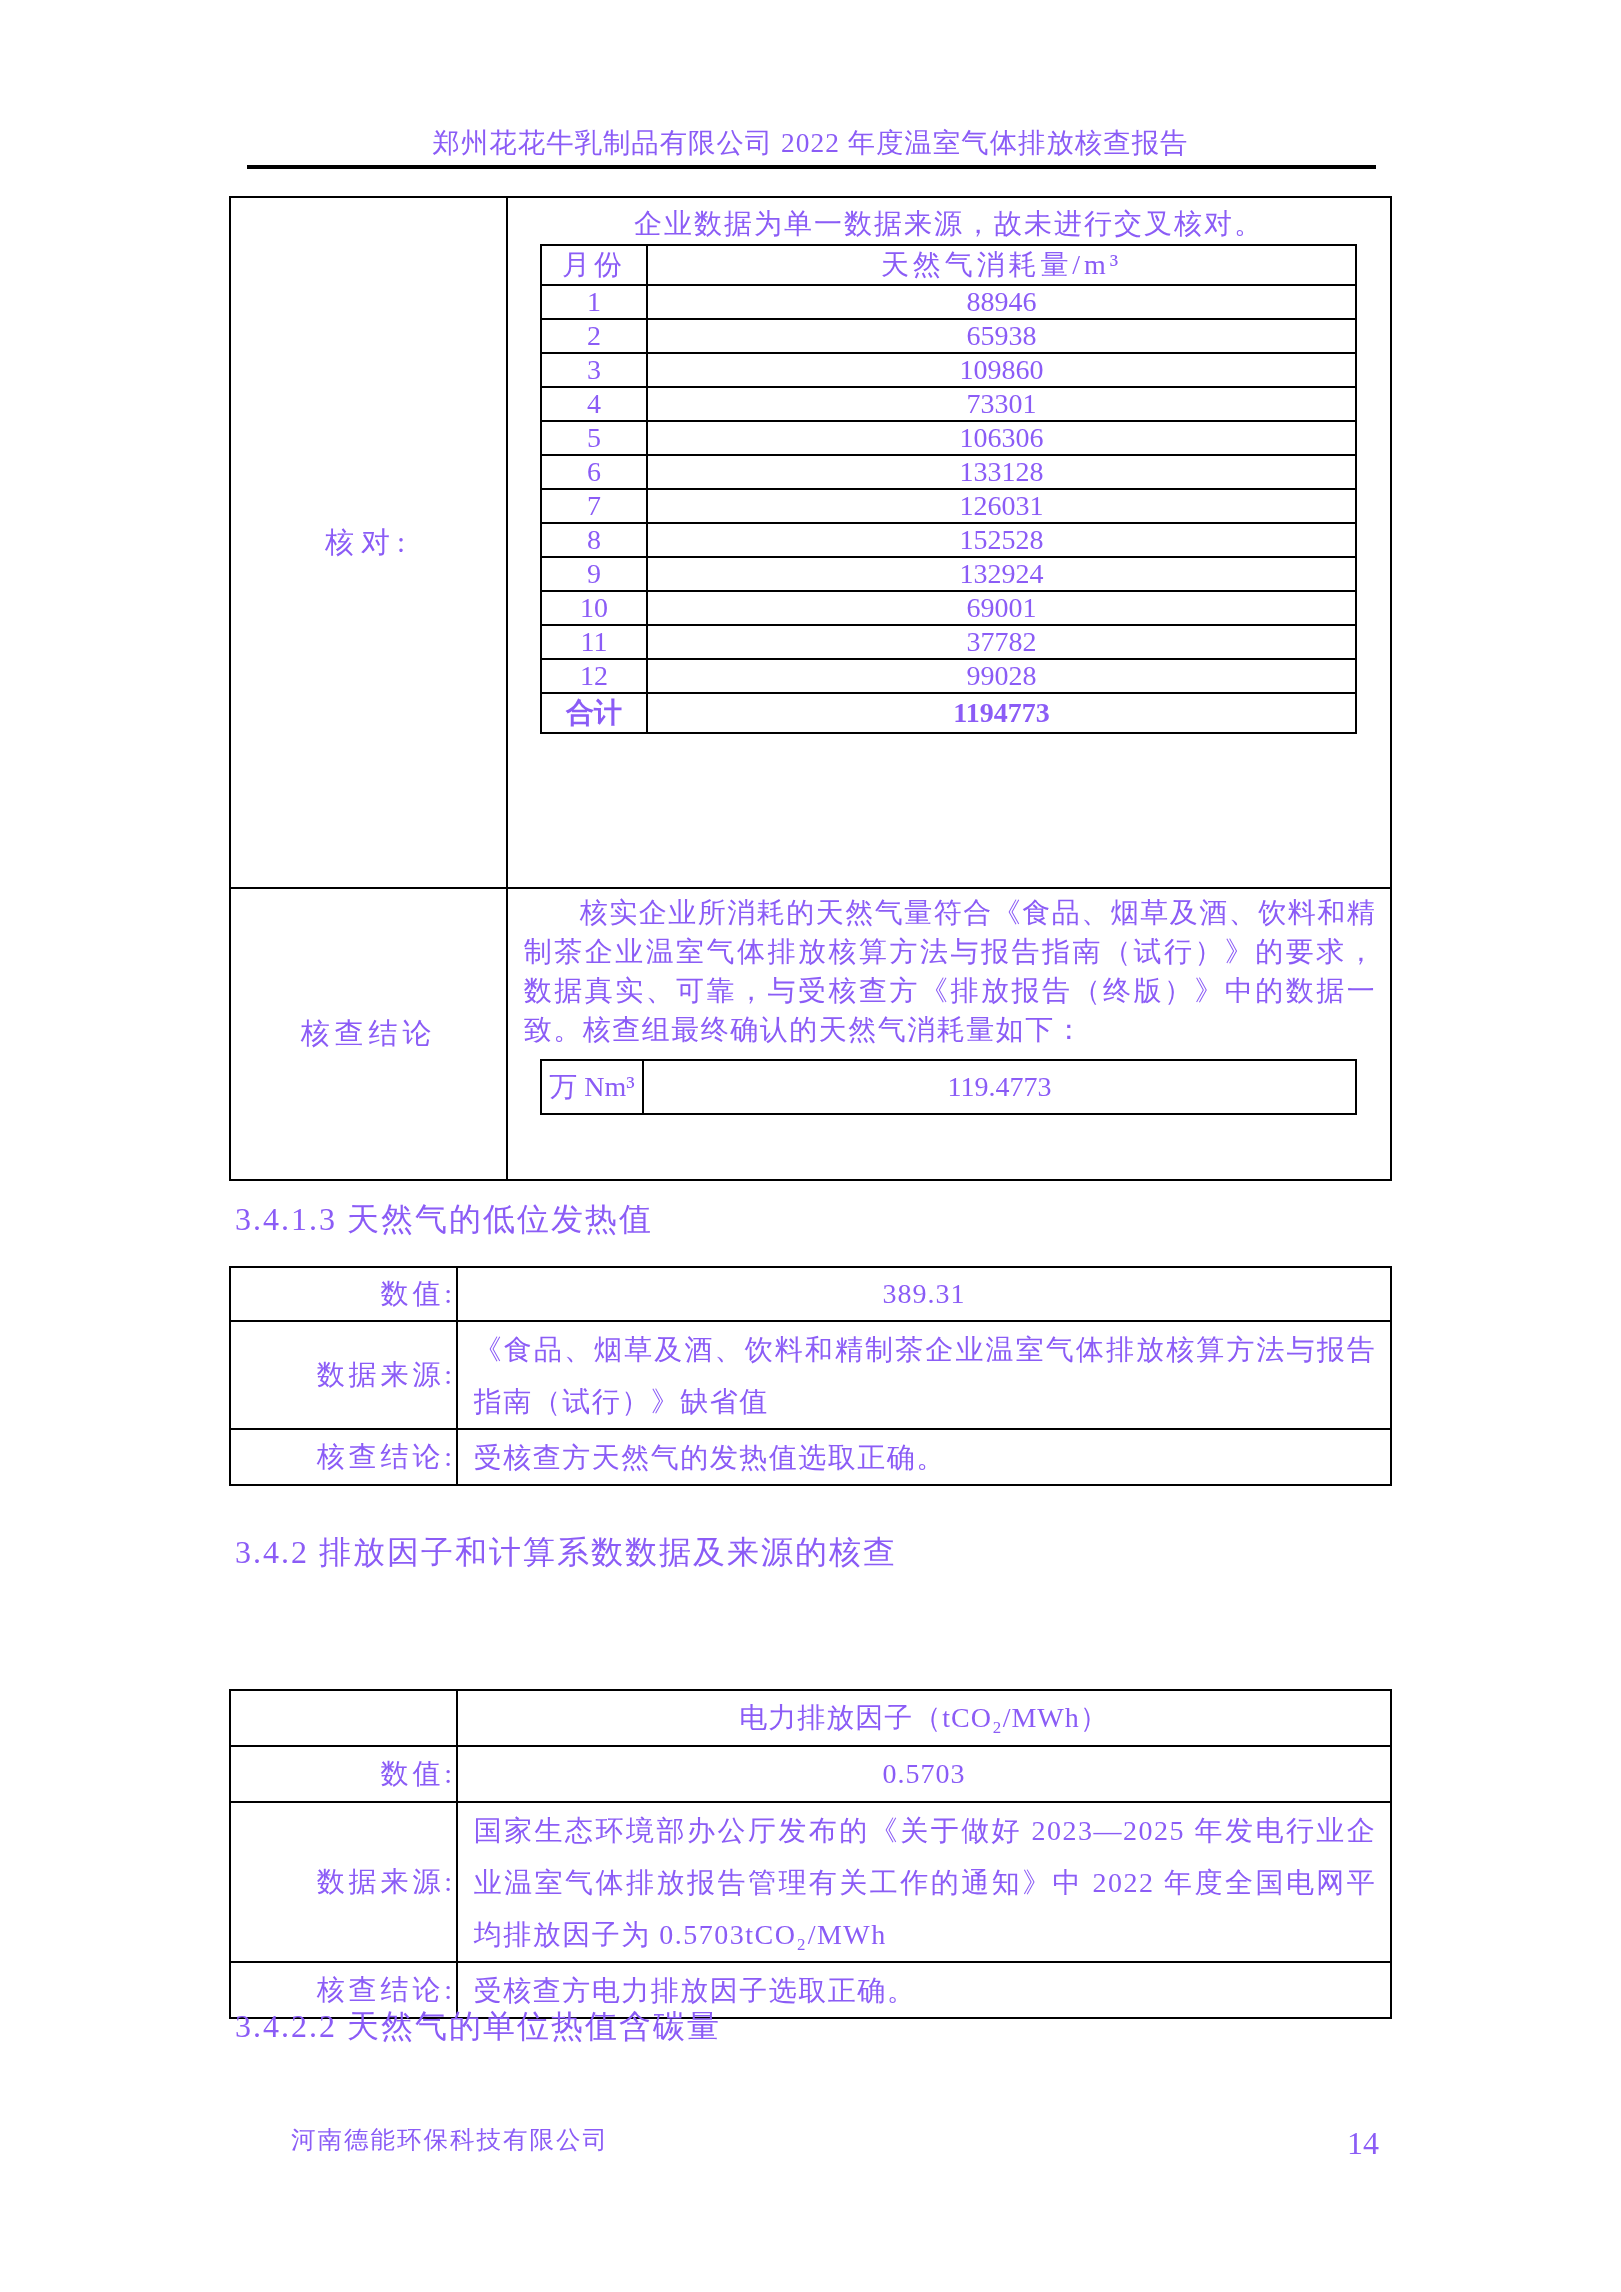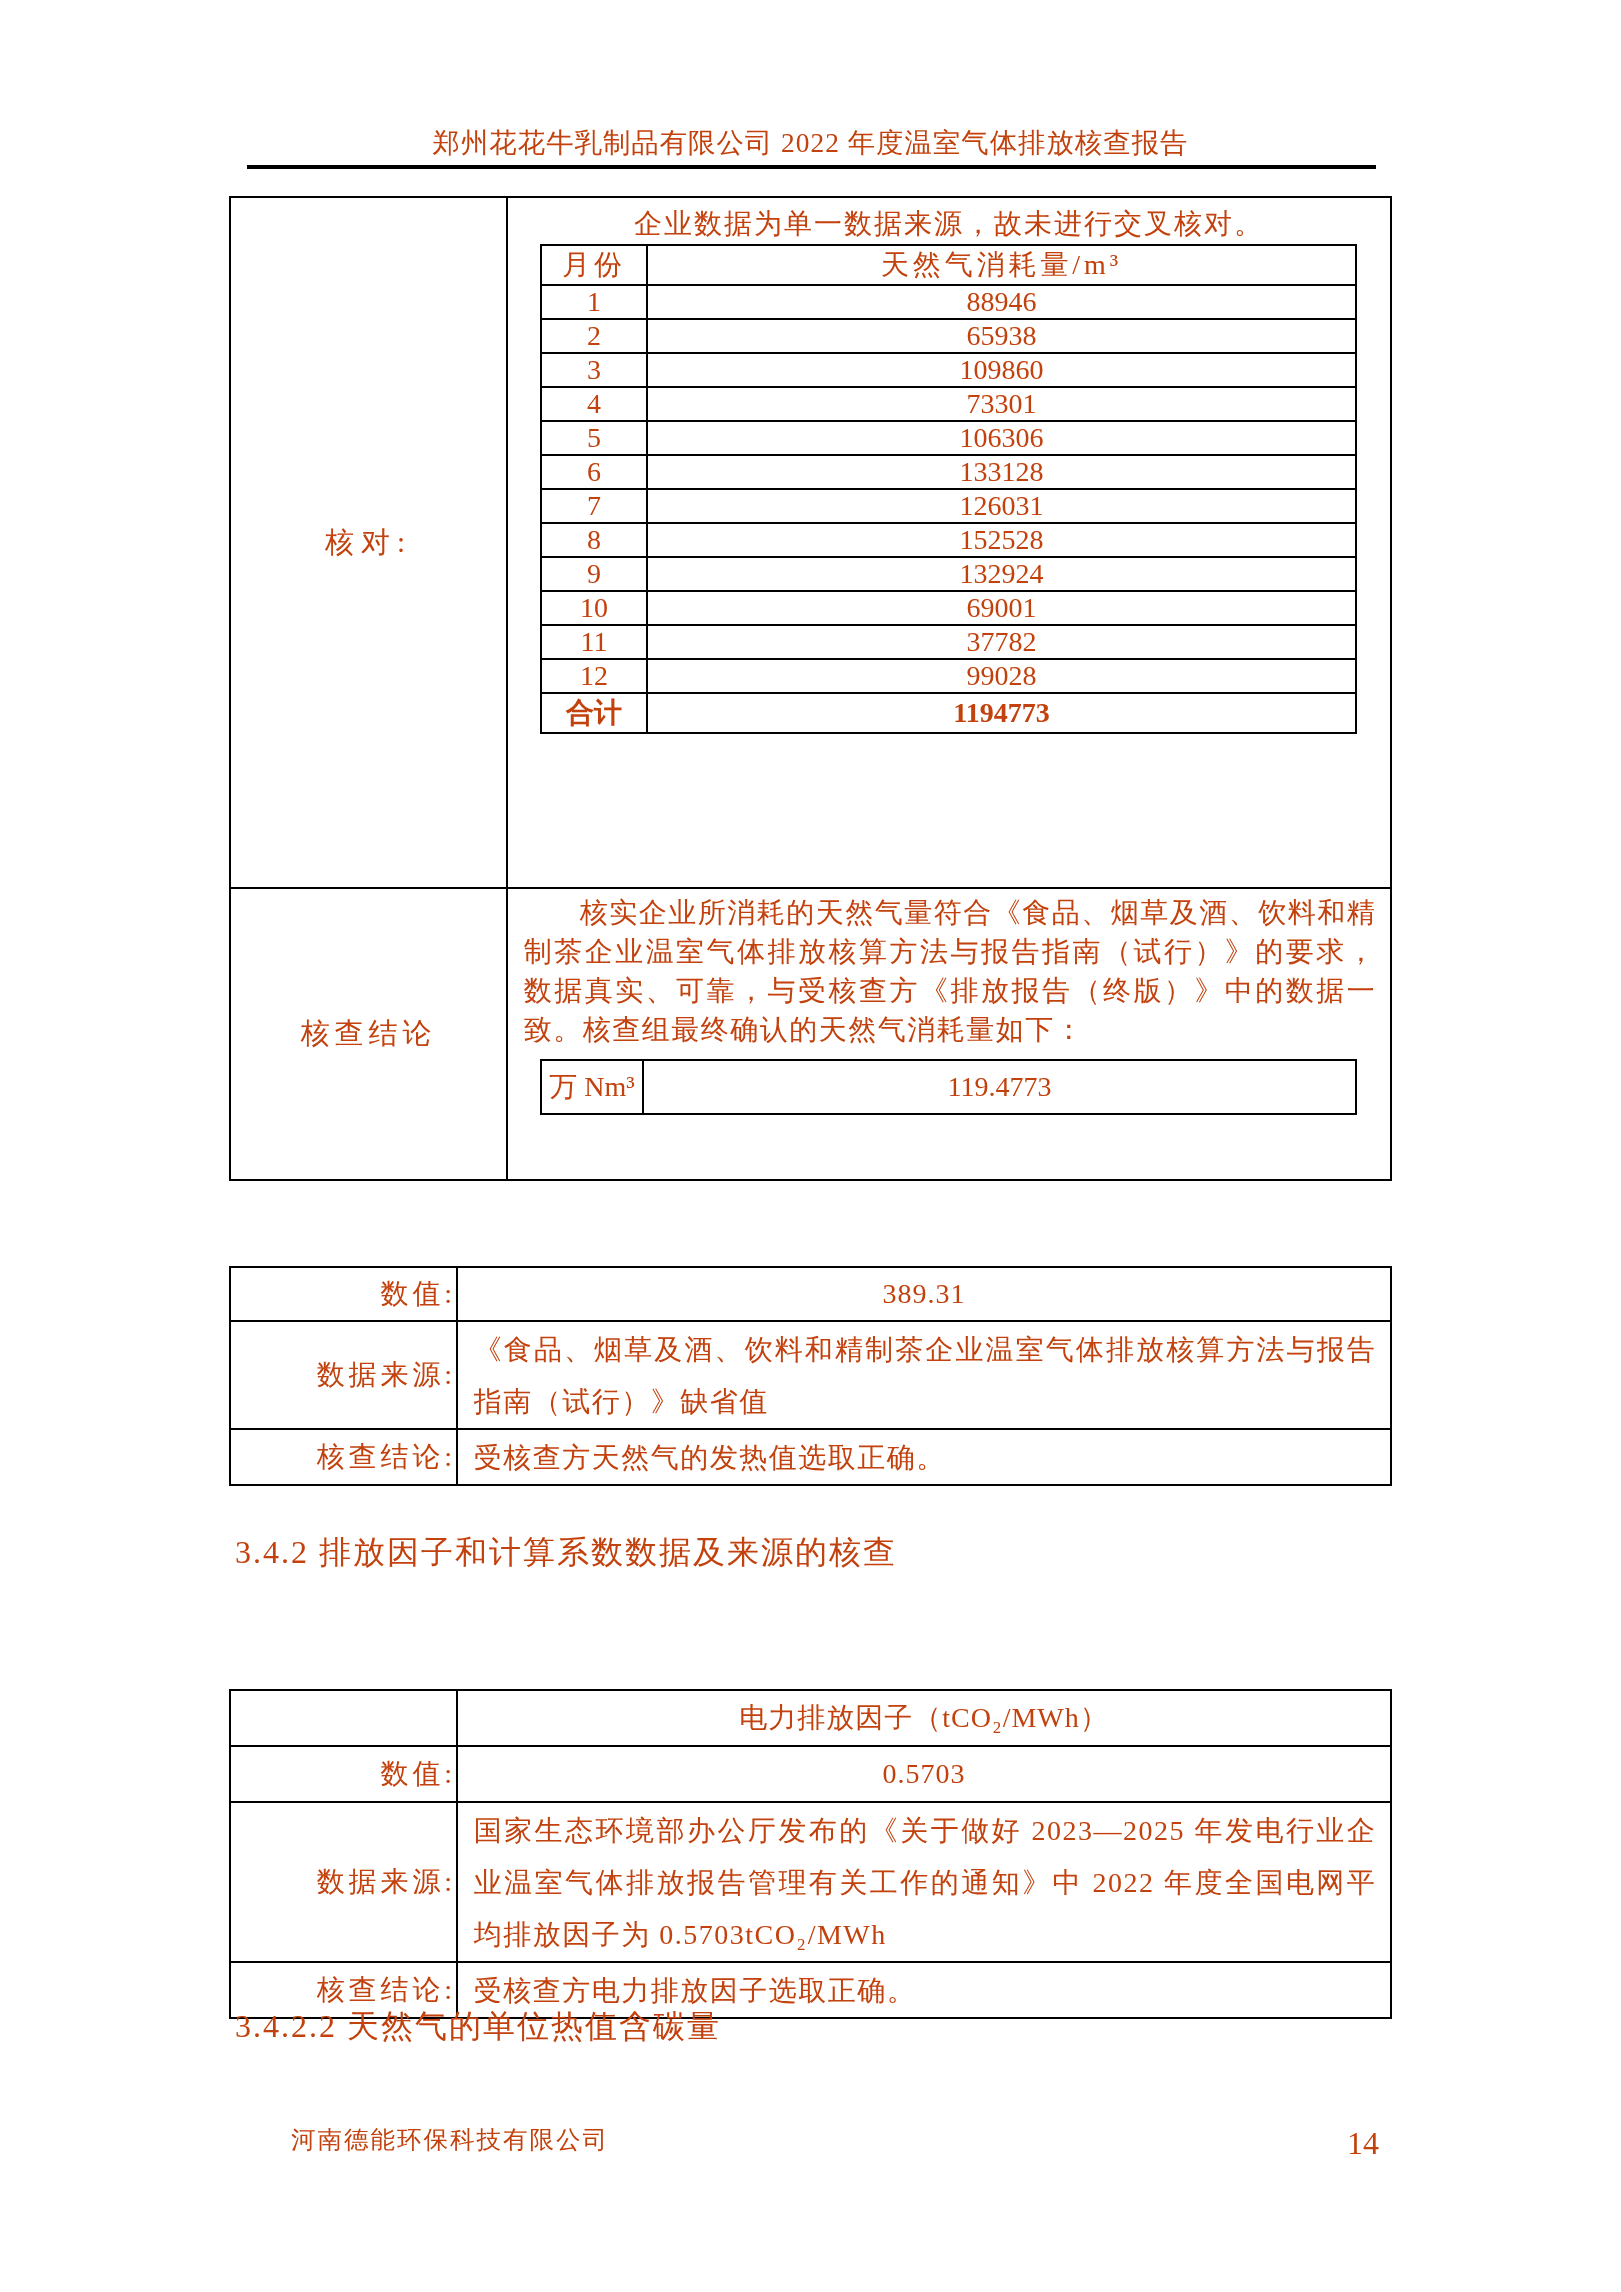--- a/index.html
+++ b/index.html
@@ -2,21 +2,21 @@
 <html lang="zh"><head>
 <meta charset="utf-8">
 <style>
   * { margin:0; padding:0; box-sizing:border-box; }
   html,body { background:#ffffff; }
   .page {
     position:relative;
     width:1621px; height:2293px;
     margin:0 auto;
     background:#ffffff;
-    color:#c2410c;
+    color:#8b5cf6;
     font-family:"Liberation Serif","DejaVu Serif",serif;
     overflow:hidden;
   }
   .doc-title {
     position:absolute; top:125px; left:0; width:100%;
     text-align:center; font-size:27.4px; letter-spacing:1px;
   }
   .header-rule {
     position:absolute; top:165px; left:247px;
     width:1129px; height:3.9px; background:#000000;
@@ -186,20 +186,21 @@
                 <td>万 Nm³</td>
                 <td>119.4773</td>
               </tr>
             </tbody>
           </table>
         </td>
       </tr>
     </tbody>
   </table>
 
+  <div class="sec-heading" style="top:1198px">3.4.1.3 天然气的低位发热值</div>
 
   <table class="data-tbl" style="top:1266px">
     <colgroup>
         <col style="width:227px">
         <col style="width:934px">
       </colgroup>
     <tbody>
       <tr style="height:54px">
         <td class="lbl">数值:</td>
         <td class="ctr">389.31</td>

